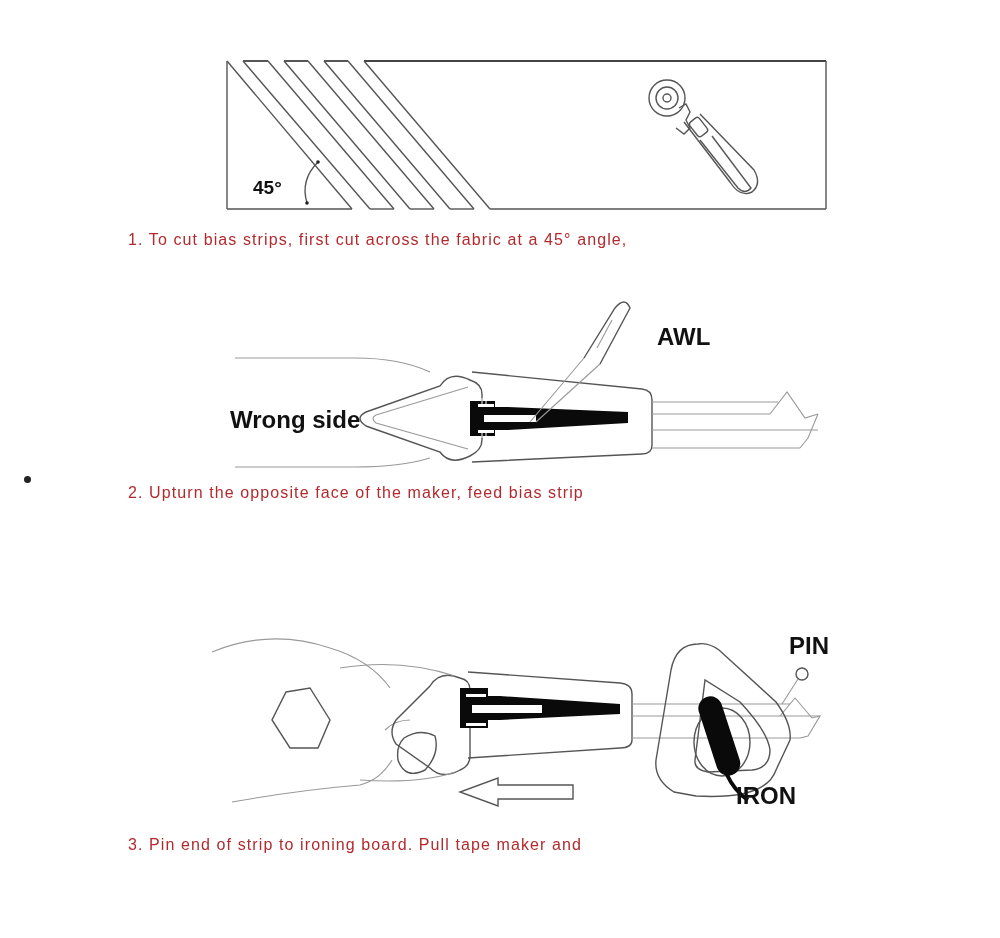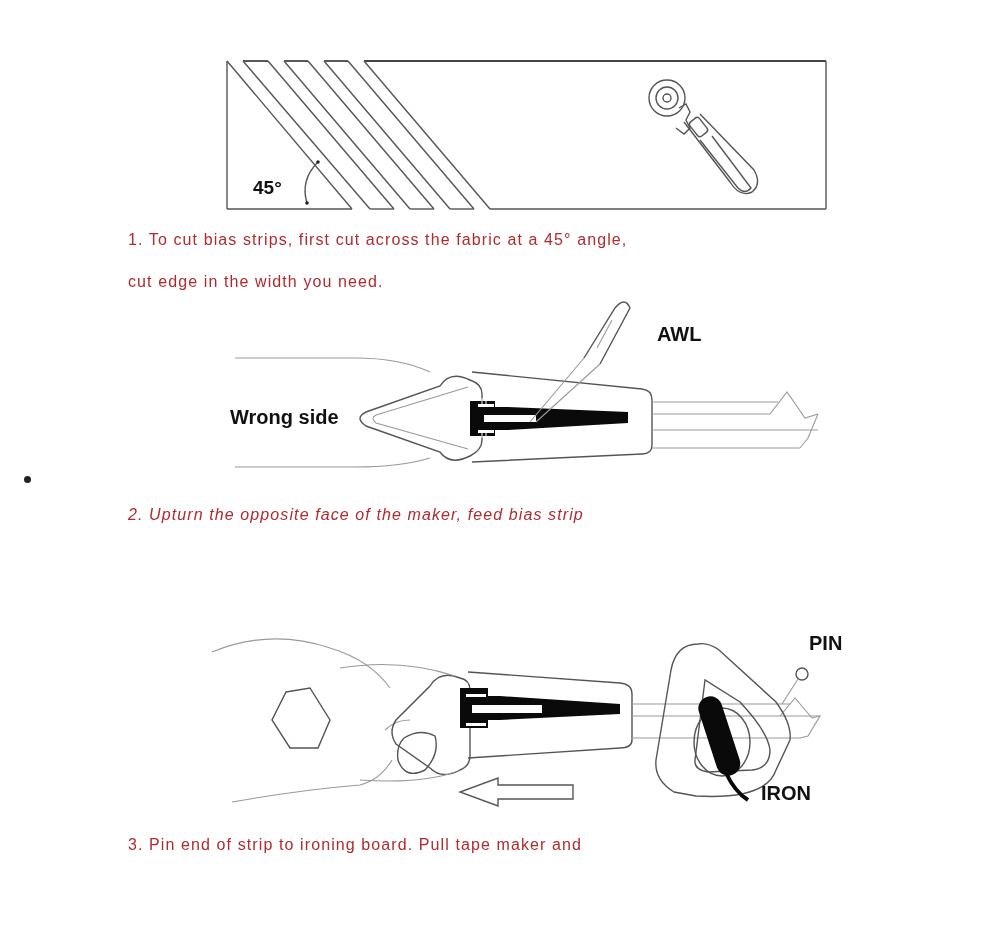--- a/index.html
+++ b/index.html
@@ -1,19 +1,19 @@
 <!DOCTYPE html>
 <html><head>
 <meta charset="utf-8">
 <style>
   html, body { margin:0; padding:0; background:#ffffff; }
   body { width:1000px; height:938px; position:relative; overflow:hidden; font-family:"Liberation Sans", sans-serif; }
   .abs { position:absolute; }
   .step-text { position:absolute; left:128px; color:#b22a2e; font-family:"Liberation Sans", sans-serif; font-size:16px; letter-spacing:1.1px; line-height:42px; white-space:nowrap; }
-  .label { position:absolute; font-family:"Liberation Sans", sans-serif; font-weight:bold; color:#111; font-size:20px; }
+  .label { position:absolute; font-family:"Liberation Sans", sans-serif; font-weight:bold; color:#111; font-size:24px; }
   svg { position:absolute; overflow:visible; }
   .ln { fill:none; stroke:#555; stroke-width:1.4; }
   .ln2 { fill:none; stroke:#444; stroke-width:1.8; }
   .thin { fill:none; stroke:#999; stroke-width:1.1; }
   .blk { fill:#0a0a0a; stroke:none; }
   .bullet { position:absolute; left:24px; top:476px; width:7px; height:7px; border-radius:50%; background:#222; }
 </style>
 </head>
 <body>
 
@@ -55,21 +55,20 @@
     <circle class="ln" cx="667" cy="98" r="4"></circle>
     <path class="ln" d="M679,108 L686,104 L690,112 L686,120 L690,128 L684,134 L676,128"></path>
     <rect class="ln" x="-6" y="0" width="12" height="18" rx="3" transform="translate(693,120) rotate(-38)"></rect>
     <path class="ln" d="M684,122 L730,182 Q740,198 752,192 Q762,184 754,170 L700,114"></path>
     <path class="ln" d="M700,140 L738,188 Q745,195 751,188 L712,136"></path>
   </svg>
 </div>
 
 <div class="step-text" style="top:219px;">
   <div>1. To cut bias strips, first cut across the fabric at a 45° angle,</div>
-  <div>cut edge in the width you need.</div>
 </div>
 
 <div class="abs" style="left:0;top:290px;width:1000px;height:200px;">
   <svg width="1000" height="200">
 
     <path class="thin" d="M235,68 L355,68 Q400,68 430,82"></path>
     <path class="thin" d="M235,177 L355,177 Q400,177 430,168"></path>
 
     <path class="ln" d="M470,90 Q450,80 440,96 L366,122 Q354,128 366,136 L440,162 Q450,176 470,166 Q482,160 482,150 L482,104 Q482,94 470,90 Z"></path>
     <path class="thin" d="M468,97 L376,125 Q370,128 376,133 L468,159"></path>
@@ -98,21 +97,21 @@
     <line class="thin" x1="584" y1="68" x2="530" y2="132"></line>
     <line class="thin" x1="600" y1="74" x2="536" y2="132"></line>
     <path class="thin" d="M612,30 L597,58"></path>
   </svg>
   <span class="label" style="left:657px;top:33px;">AWL</span>
   <span class="label" style="left:230px;top:116px;text-align:right;">Wrong side</span>
 </div>
 
 <div class="bullet"></div>
 
-<div class="step-text" style="top:494px;font-style:italic;">
+<div class="step-text" style="top:472px;">
   <div>2. Upturn the opposite face of the maker, feed bias strip</div>
 </div>
 
 <div class="abs" style="left:0;top:620px;width:1000px;height:200px;">
   <svg width="1000" height="200">
     <path class="thin" d="M212,32 Q270,8 330,28 Q370,40 390,68"></path>
     <path class="thin" d="M232,182 Q300,170 360,165 Q380,160 392,140"></path>
     <path class="ln" d="M286,72 L310,68 L330,100 L318,128 L290,128 L272,100 Z"></path>
     <path class="ln" d="M404,118 Q420,108 435,116 Q440,134 425,150 Q405,160 398,140 Q396,126 404,118 Z"></path>
     <path class="thin" d="M385,110 Q395,100 410,100"></path>
@@ -145,19 +144,19 @@
     <path class="ln" d="M705,60 L695,140 Q694,150 708,152 L752,150 Q770,148 770,130 Q768,112 740,82 Z"></path>
     <ellipse class="ln" cx="722" cy="122" rx="28" ry="34"></ellipse>
     <rect class="blk" x="-12" y="-40" width="24" height="82" rx="12" transform="translate(719,115) rotate(-18)"></rect>
     <path d="M726,153 Q735,172 748,180" stroke="#0a0a0a" stroke-width="4" fill="none"></path>
   </svg>
 
   <svg width="1000" height="200">
     <circle class="ln" cx="802" cy="674" r="6" transform="translate(0,-620)"></circle>
     <line class="thin" x1="798" y1="59" x2="782" y2="84"></line>
   </svg>
-  <span class="label" style="left:789px;top:12px;margin-left:20px;">PIN</span>
-  <span class="label" style="left:761px;top:162px;">IRON</span>
+  <span class="label" style="left:789px;top:12px;">PIN</span>
+  <span class="label" style="left:736px;top:162px;">IRON</span>
 </div>
 
 <div class="step-text" style="top:824px;">
   <div>3. Pin end of strip to ironing board. Pull tape maker and</div>
 </div>
 
 </body></html>

